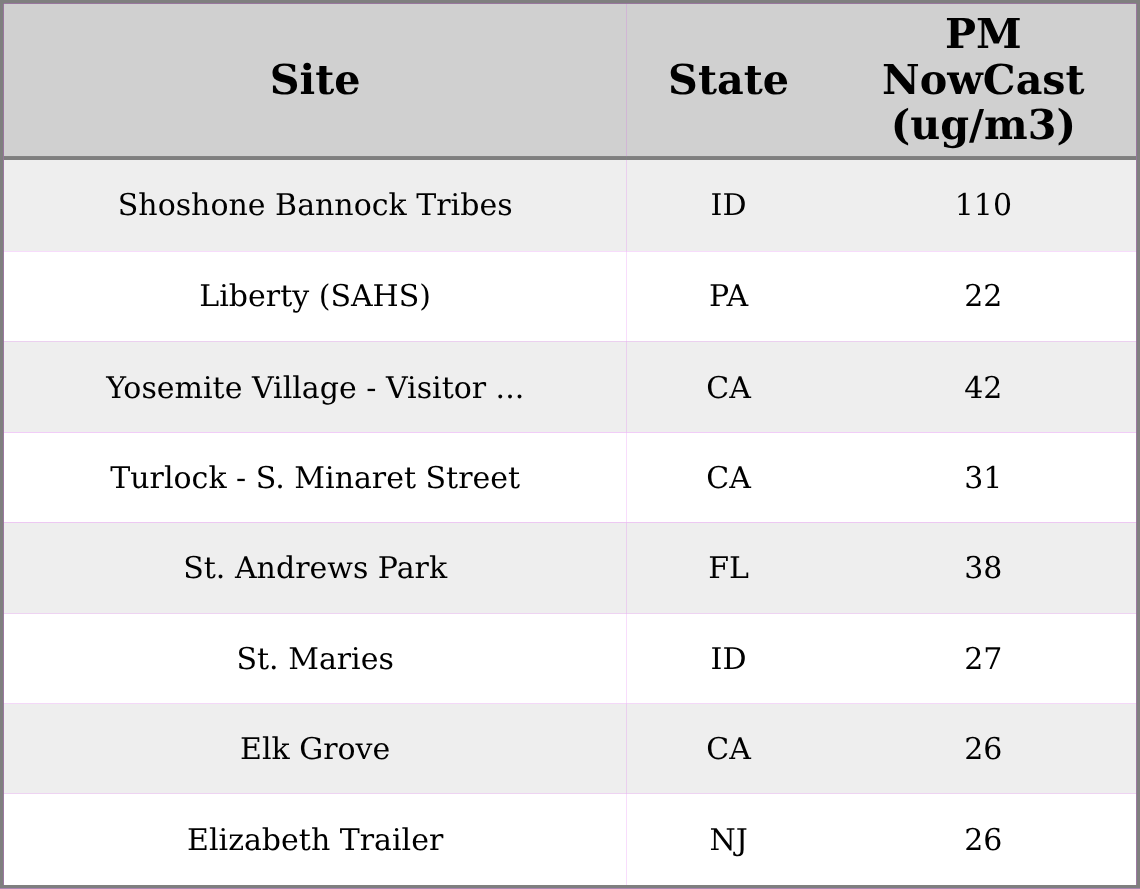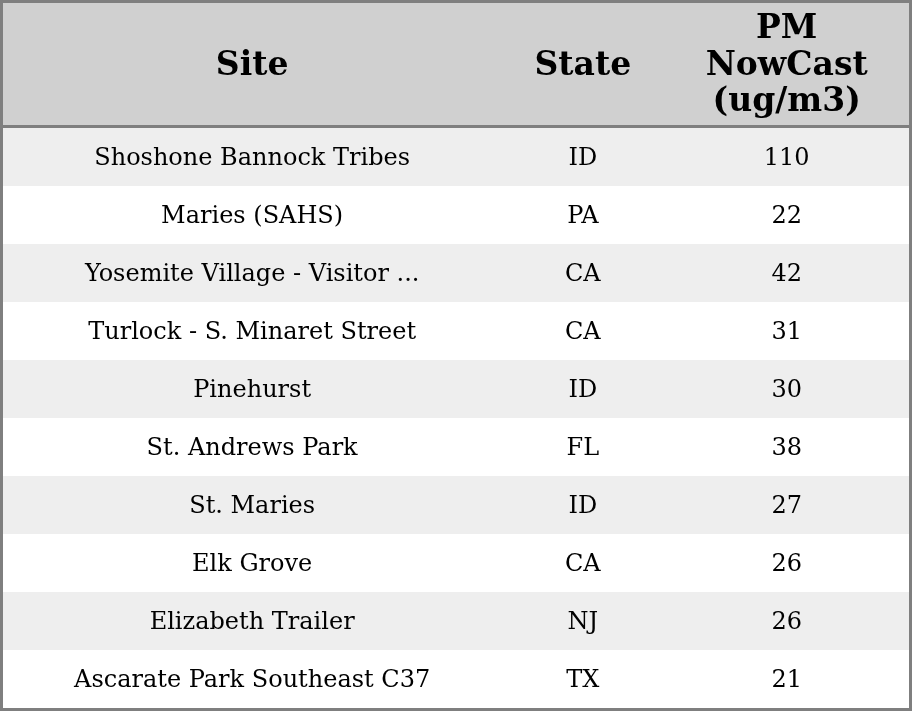--- a/index.html
+++ b/index.html
@@ -71,38 +71,33 @@
 (ug/m3)</th>
       </tr>
     </thead>
     <tbody>
       <tr>
         <td>Shoshone Bannock Tribes</td>
         <td>ID</td>
         <td>110</td>
       </tr>
       <tr>
-        <td>Maries (SAHS)</td>
+        <td>Liberty (SAHS)</td>
         <td>PA</td>
         <td>22</td>
       </tr>
       <tr>
         <td>Yosemite Village - Visitor ...</td>
         <td>CA</td>
         <td>42</td>
       </tr>
       <tr>
         <td>Turlock - S. Minaret Street</td>
         <td>CA</td>
         <td>31</td>
-      </tr>
-      <tr>
-        <td>Pinehurst</td>
-        <td>ID</td>
-        <td>30</td>
       </tr>
       <tr>
         <td>St. Andrews Park</td>
         <td>FL</td>
         <td>38</td>
       </tr>
       <tr>
         <td>St. Maries</td>
         <td>ID</td>
         <td>27</td>
@@ -110,20 +105,15 @@
       <tr>
         <td>Elk Grove</td>
         <td>CA</td>
         <td>26</td>
       </tr>
       <tr>
         <td>Elizabeth Trailer</td>
         <td>NJ</td>
         <td>26</td>
       </tr>
-      <tr>
-        <td>Ascarate Park Southeast C37</td>
-        <td>TX</td>
-        <td>21</td>
-      </tr>
     </tbody>
   </table>
 </div>
 
 </body></html>

